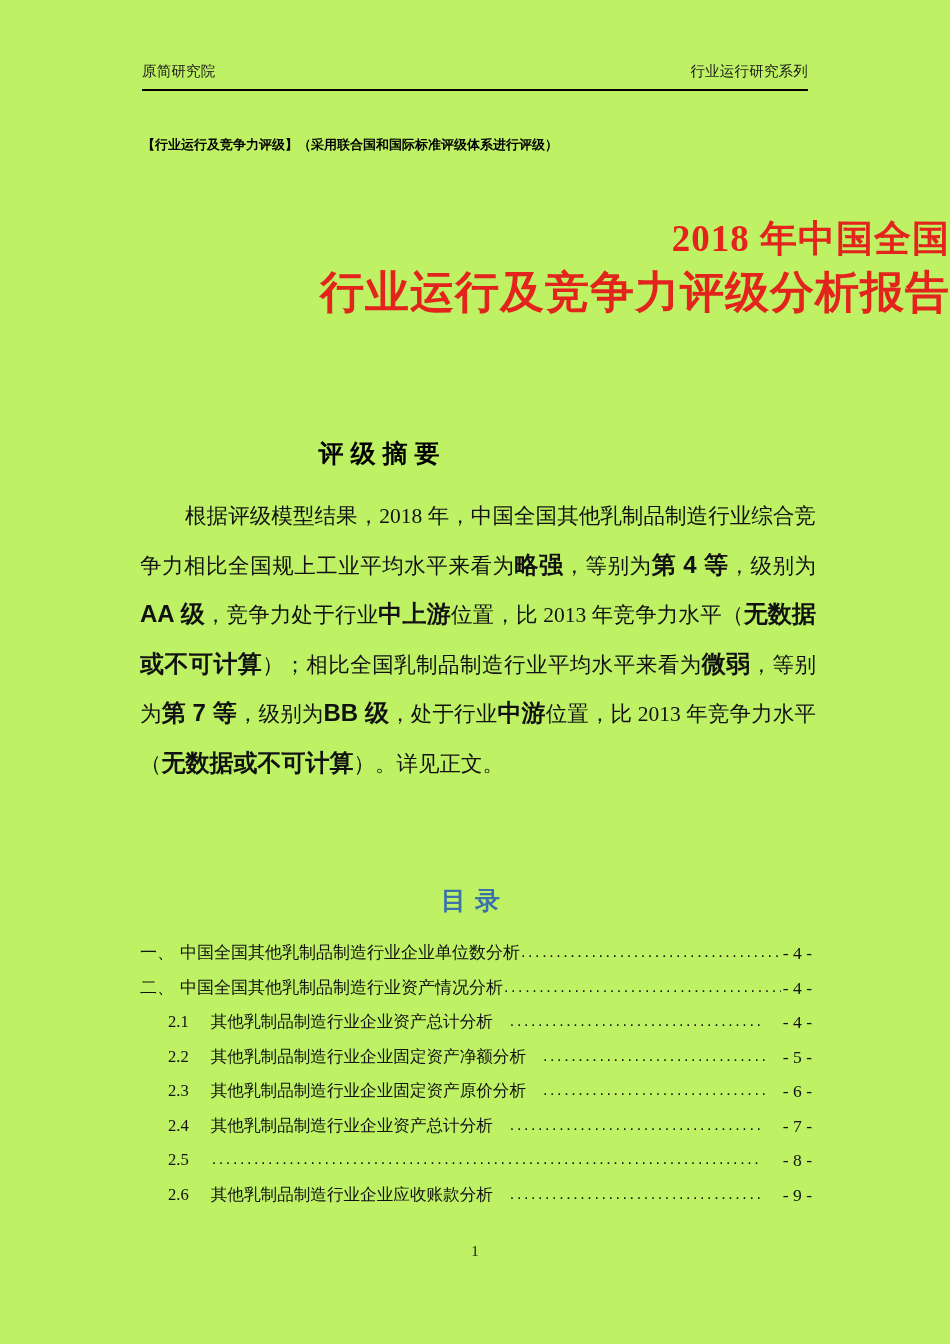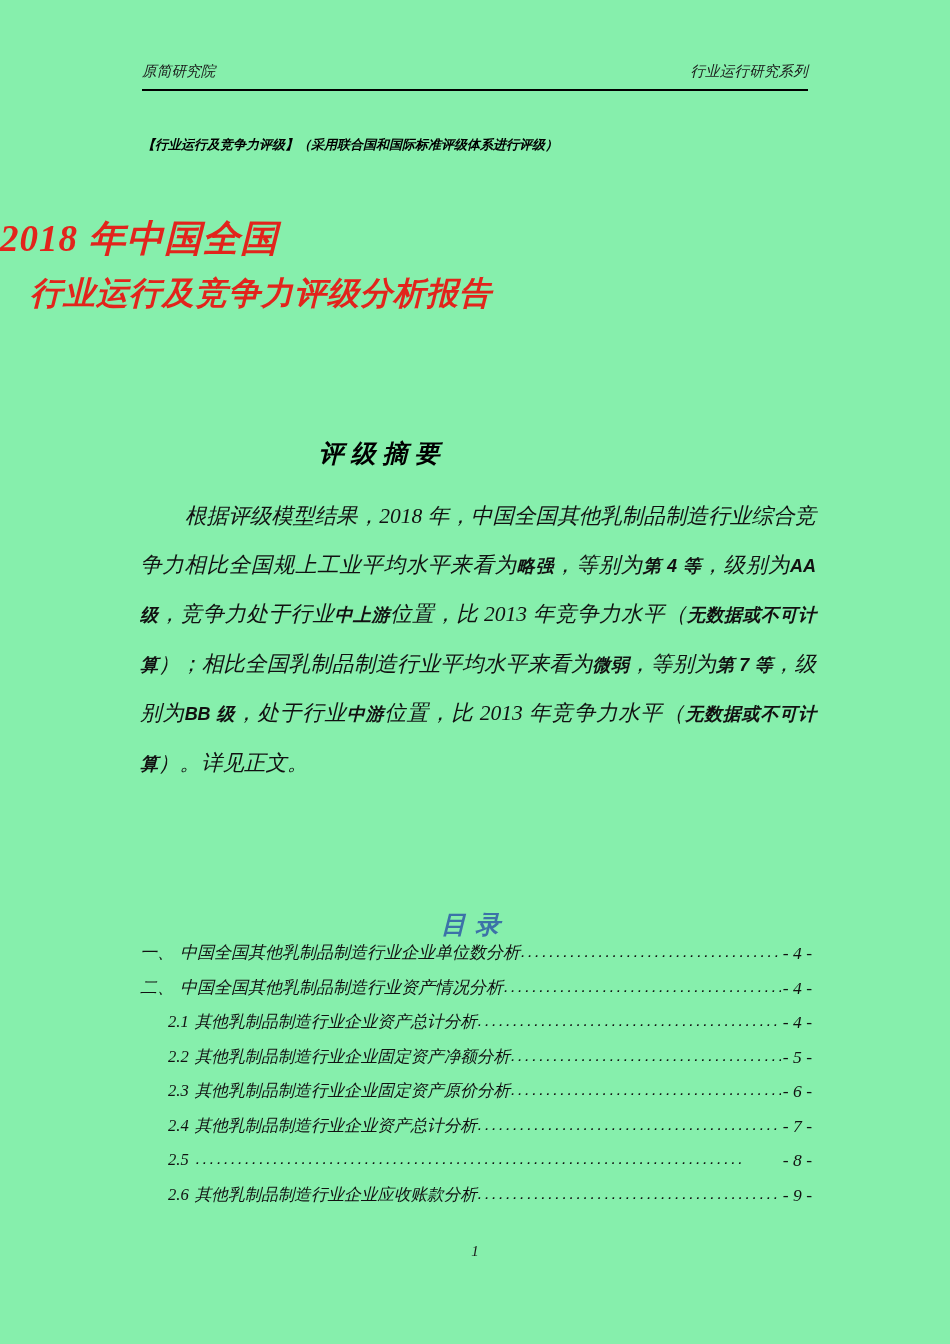--- a/index.html
+++ b/index.html
@@ -12,22 +12,21 @@
     height: 1344px;
     position: relative;
     font-family: "Liberation Serif", "DejaVu Serif", serif;
     color: #000000;
     overflow: hidden;
   }
 
   .page {
     position: absolute;
     inset: 0;
-    background: #86efac;
-    font-style: italic;
+    background: #bef264;
   }
 
   
   .header {
     position: absolute;
     top: 62px;
     left: 142px;
     width: 666px;
     display: flex;
     justify-content: space-between;
@@ -58,33 +57,33 @@
     color: #000000;
     white-space: nowrap;
   }
 
   
   .title-block {
     position: absolute;
     top: 212px;
     left: 0;
     width: 950px;
-    text-align: left;
+    text-align: right;
     color: #E2241C;
     font-family: "Liberation Serif", "DejaVu Serif", serif;
     font-weight: 700;
   }
   .title-line {
     font-size: 37px;
     line-height: 54px;
     letter-spacing: 1px;
     white-space: nowrap;
   }
   .title-line.l3 {
-    font-size: 32px;
+    font-size: 44px;
     margin-left: 30px;
   }
 
   
   .summary-heading {
     position: absolute;
     top: 437px;
     left: 0;
     width: 765px;
     text-align: center;
@@ -105,36 +104,35 @@
     line-height: 48.5px;
     text-align: justify;
     text-justify: inter-ideograph;
     text-indent: 45px;
     color: #111111;
     font-family: "Liberation Serif", "DejaVu Serif", serif;
   }
   .summary b {
     font-weight: 700;
     font-family: "Liberation Sans", "DejaVu Sans", sans-serif;
-    font-size: 18px;
+    font-size: 24px;
   }
 
   
   .toc-heading {
     position: absolute;
     top: 884px;
     left: 0;
     width: 950px;
     text-align: center;
     font-family: "Liberation Sans", "DejaVu Sans", sans-serif;
     font-size: 25px;
     font-weight: 700;
     letter-spacing: 9px;
     color: #3C72A8;
-    margin-top: 24px;
   }
 
   
   .toc {
     position: absolute;
     top: 936px;
     left: 140px;
     width: 672px;
     font-family: "Liberation Sans", "DejaVu Sans", sans-serif;
   }
@@ -143,20 +141,21 @@
     align-items: flex-end;
     font-size: 17px;
     line-height: 34.5px;
     color: #111111;
     white-space: nowrap;
     overflow: hidden;
   }
   .toc-entry.lvl2 {
     padding-left: 28px;
     font-size: 16.6px;
+    gap: 16px;
   }
   .toc-num {
     font-family: "Liberation Serif", "DejaVu Serif", serif;
     margin-right: 6px;
   }
   .toc-text {
     flex: 0 0 auto;
   }
   .toc-leader {
     flex: 1 1 auto;

